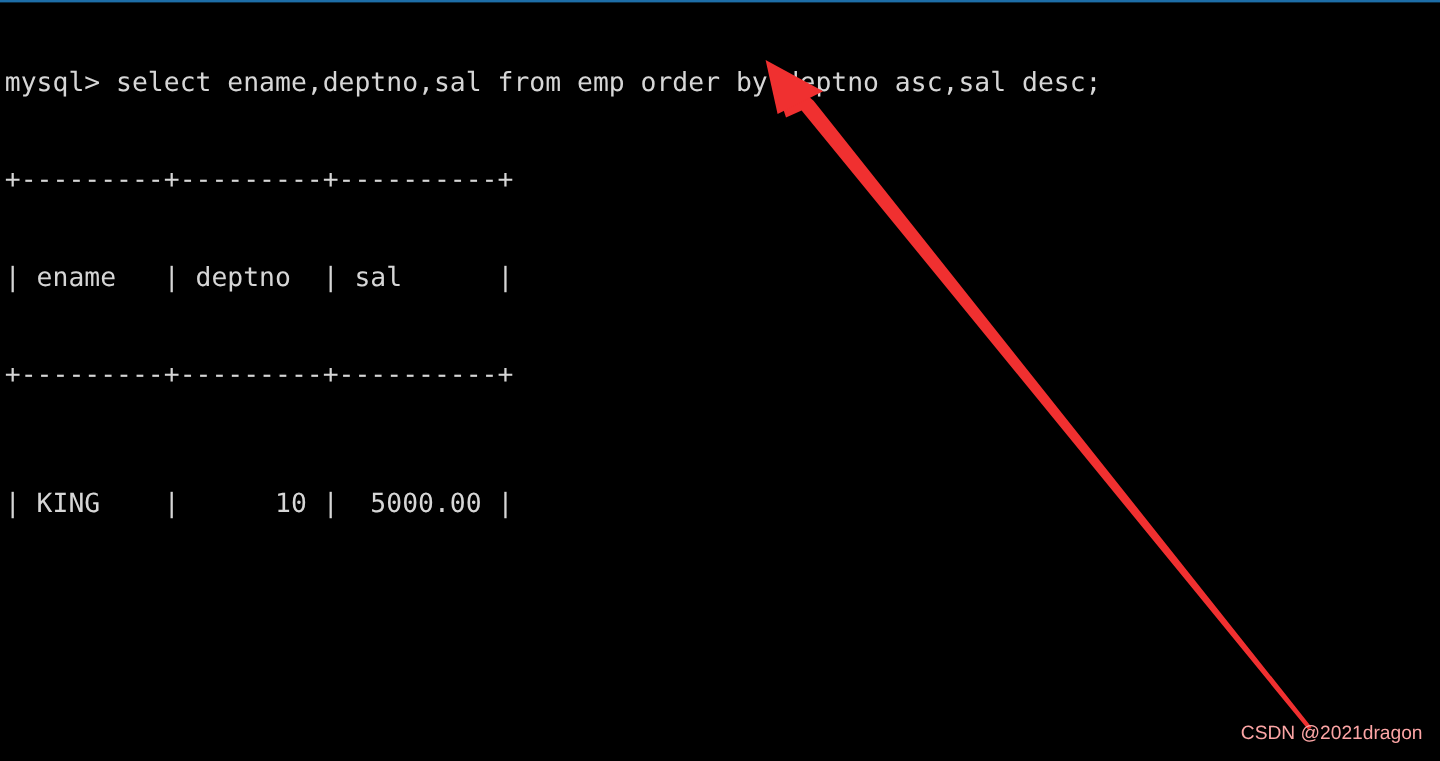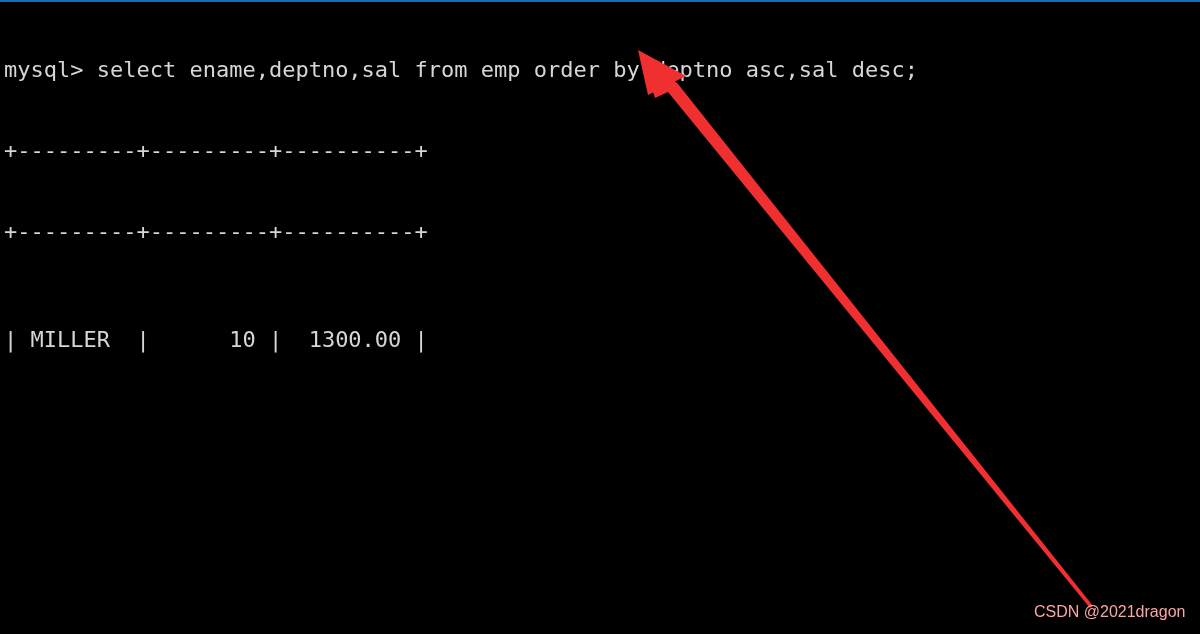--- a/index.html
+++ b/index.html
@@ -63,23 +63,24 @@
 </head>
 <body>
 
 <div id="screen">
 
   <div id="top-rule"></div>
 
   <div id="terminal">
     <span class="tline">mysql&gt; select ename,deptno,sal from emp order by deptno asc,sal desc;</span>
     <span class="tline">+---------+---------+----------+</span>
+    <span class="tline">| ename   | deptno  | sal      |</span>
     <span class="tline">+---------+---------+----------+</span>
 
-    <span class="tline">| MILLER  |      10 |  1300.00 |</span>
+    <span class="tline">| KING    |      10 |  5000.00 |</span>
     
     
     
     
     
     
     
     
     
     

